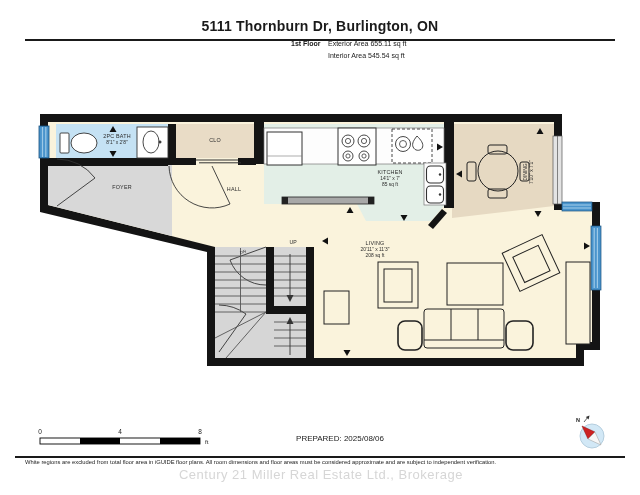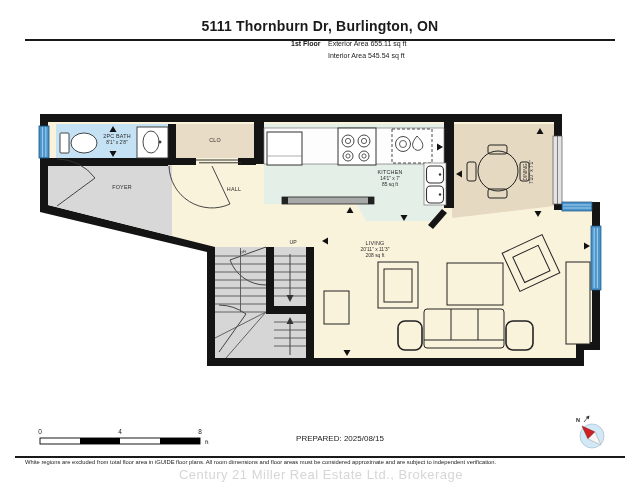--- a/index.html
+++ b/index.html
@@ -272,18 +272,18 @@
     <div class="rdims">20'11" x 11'3"</div>
     <div class="rdims">208 sq ft</div>
   </div>
   <div class="abs ctr rlabel lbl-up">UP</div>
   <div class="abs rlabel lbl-dn">DN</div>
 
   <div class="abs ctr scale-num s0">0</div>
   <div class="abs ctr scale-num s4">4</div>
   <div class="abs ctr scale-num s8">8</div>
   <div class="abs sft">ft</div>
-  <div class="abs ctr prepared">PREPARED: 2025/08/15</div>
+  <div class="abs ctr prepared">PREPARED: 2025/08/06</div>
   <div class="abs ctr north">N</div>
   <div class="abs disclaimer">White regions are excluded from total floor area in iGUIDE floor plans. All room dimensions and floor areas must be considered approximate and are subject to independent verification.</div>
   <div class="abs ctr watermark">Century 21 Miller Real Estate Ltd., Brokerage</div>
 
 </div>
 
 </body></html>

